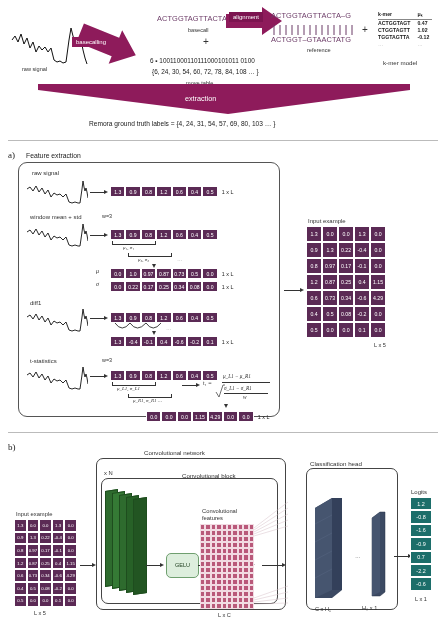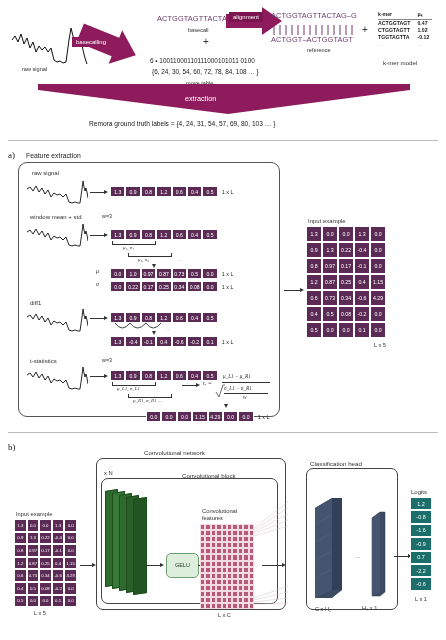--- a/index.html
+++ b/index.html
@@ -85,42 +85,42 @@
   <div class="abs plus" style="left:203px;top:36px;">+</div>
   <div class="abs txt" style="left:150px;top:57px;font-size:6.4px;">6 ▪ 10011000110111000101011 0100</div>
   <div class="abs txt" style="left:152px;top:68px;font-size:6.4px;">{6, 24, 30, 54, 60, 72, 78, 84, 108 … }</div>
   <div class="abs cap" style="left:186px;top:80px;">move table</div>
 
   <svg class="abs" style="left:226px;top:6px;" width="58" height="34">
     <path d="M0,8 L36,8 L36,1 L56,15 L36,29 L36,22 L0,22 Z" fill="#8e1b5b"></path>
   </svg>
   <div class="abs chip alg" style="left:229px;top:12px;">alignment</div>
 
-  <div class="abs seq" style="left:271px;top:11px;">ACTGGTAGTTACTAG–G</div>
+  <div class="abs seq" style="left:271px;top:11px;">ACTGGTAGTTACTA–G</div>
   <div class="abs" style="left:272px;top:22px;">
     <svg width="86" height="12">
       <g stroke="#6b3a66" stroke-width="1">
         <line x1="2" y1="1" x2="2" y2="11"></line>
           <line x1="8" y1="1" x2="8" y2="11"></line>
         <line x1="14" y1="1" x2="14" y2="11"></line>
           <line x1="20" y1="1" x2="20" y2="11"></line>
         <line x1="26" y1="1" x2="26" y2="11"></line>
           <line x1="32" y1="1" x2="32" y2="11"></line>
         <line x1="38" y1="1" x2="38" y2="11"></line>
           <line x1="44" y1="1" x2="44" y2="11"></line>
         <line x1="50" y1="1" x2="50" y2="11"></line>
           <line x1="56" y1="1" x2="56" y2="11"></line>
         <line x1="62" y1="1" x2="62" y2="11"></line>
           <line x1="68" y1="1" x2="68" y2="11"></line>
         <line x1="74" y1="1" x2="74" y2="11"></line>
           <line x1="80" y1="1" x2="80" y2="11"></line>
       </g>
     </svg>
   </div>
-  <div class="abs seq" style="left:271px;top:35px;">ACTGGT–ACTGGTAGT</div>
+  <div class="abs seq" style="left:271px;top:35px;">ACTGGT–GTAACTATG</div>
   <div class="abs cap" style="left:307px;top:47px;">reference</div>
 
   <div class="abs plus" style="left:362px;top:24px;">+</div>
 
   <table class="abs kmer" style="left:378px;top:10px;">
     <thead>
       <tr>
         <th>k-mer</th>
         <th class="r">μₖ</th>
       </tr>

